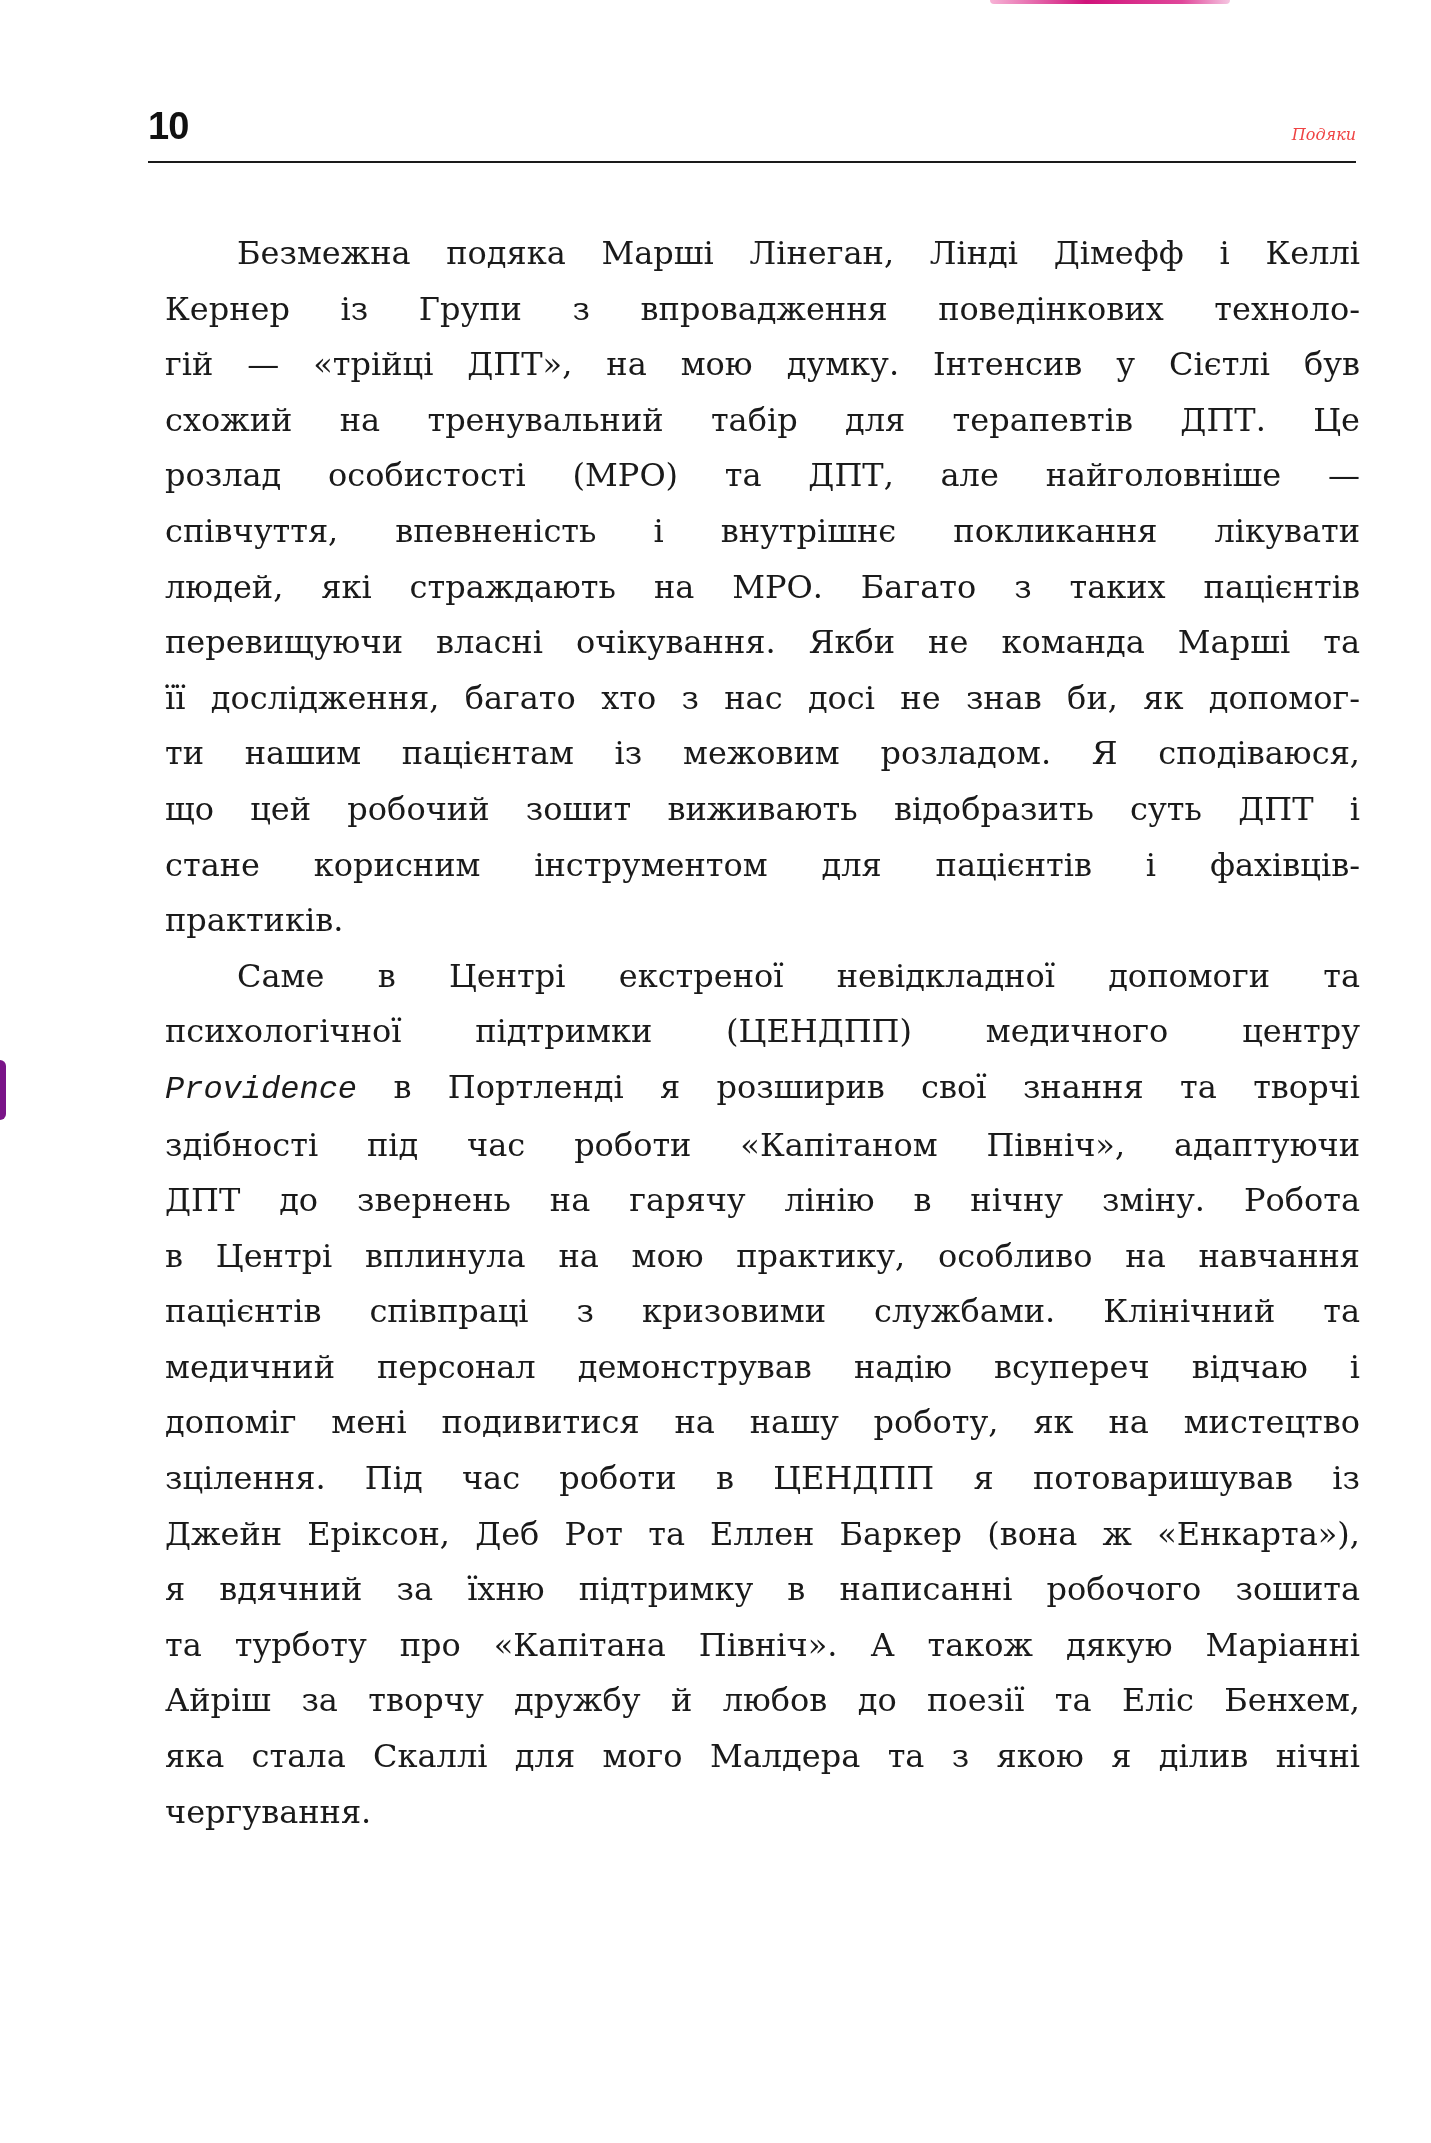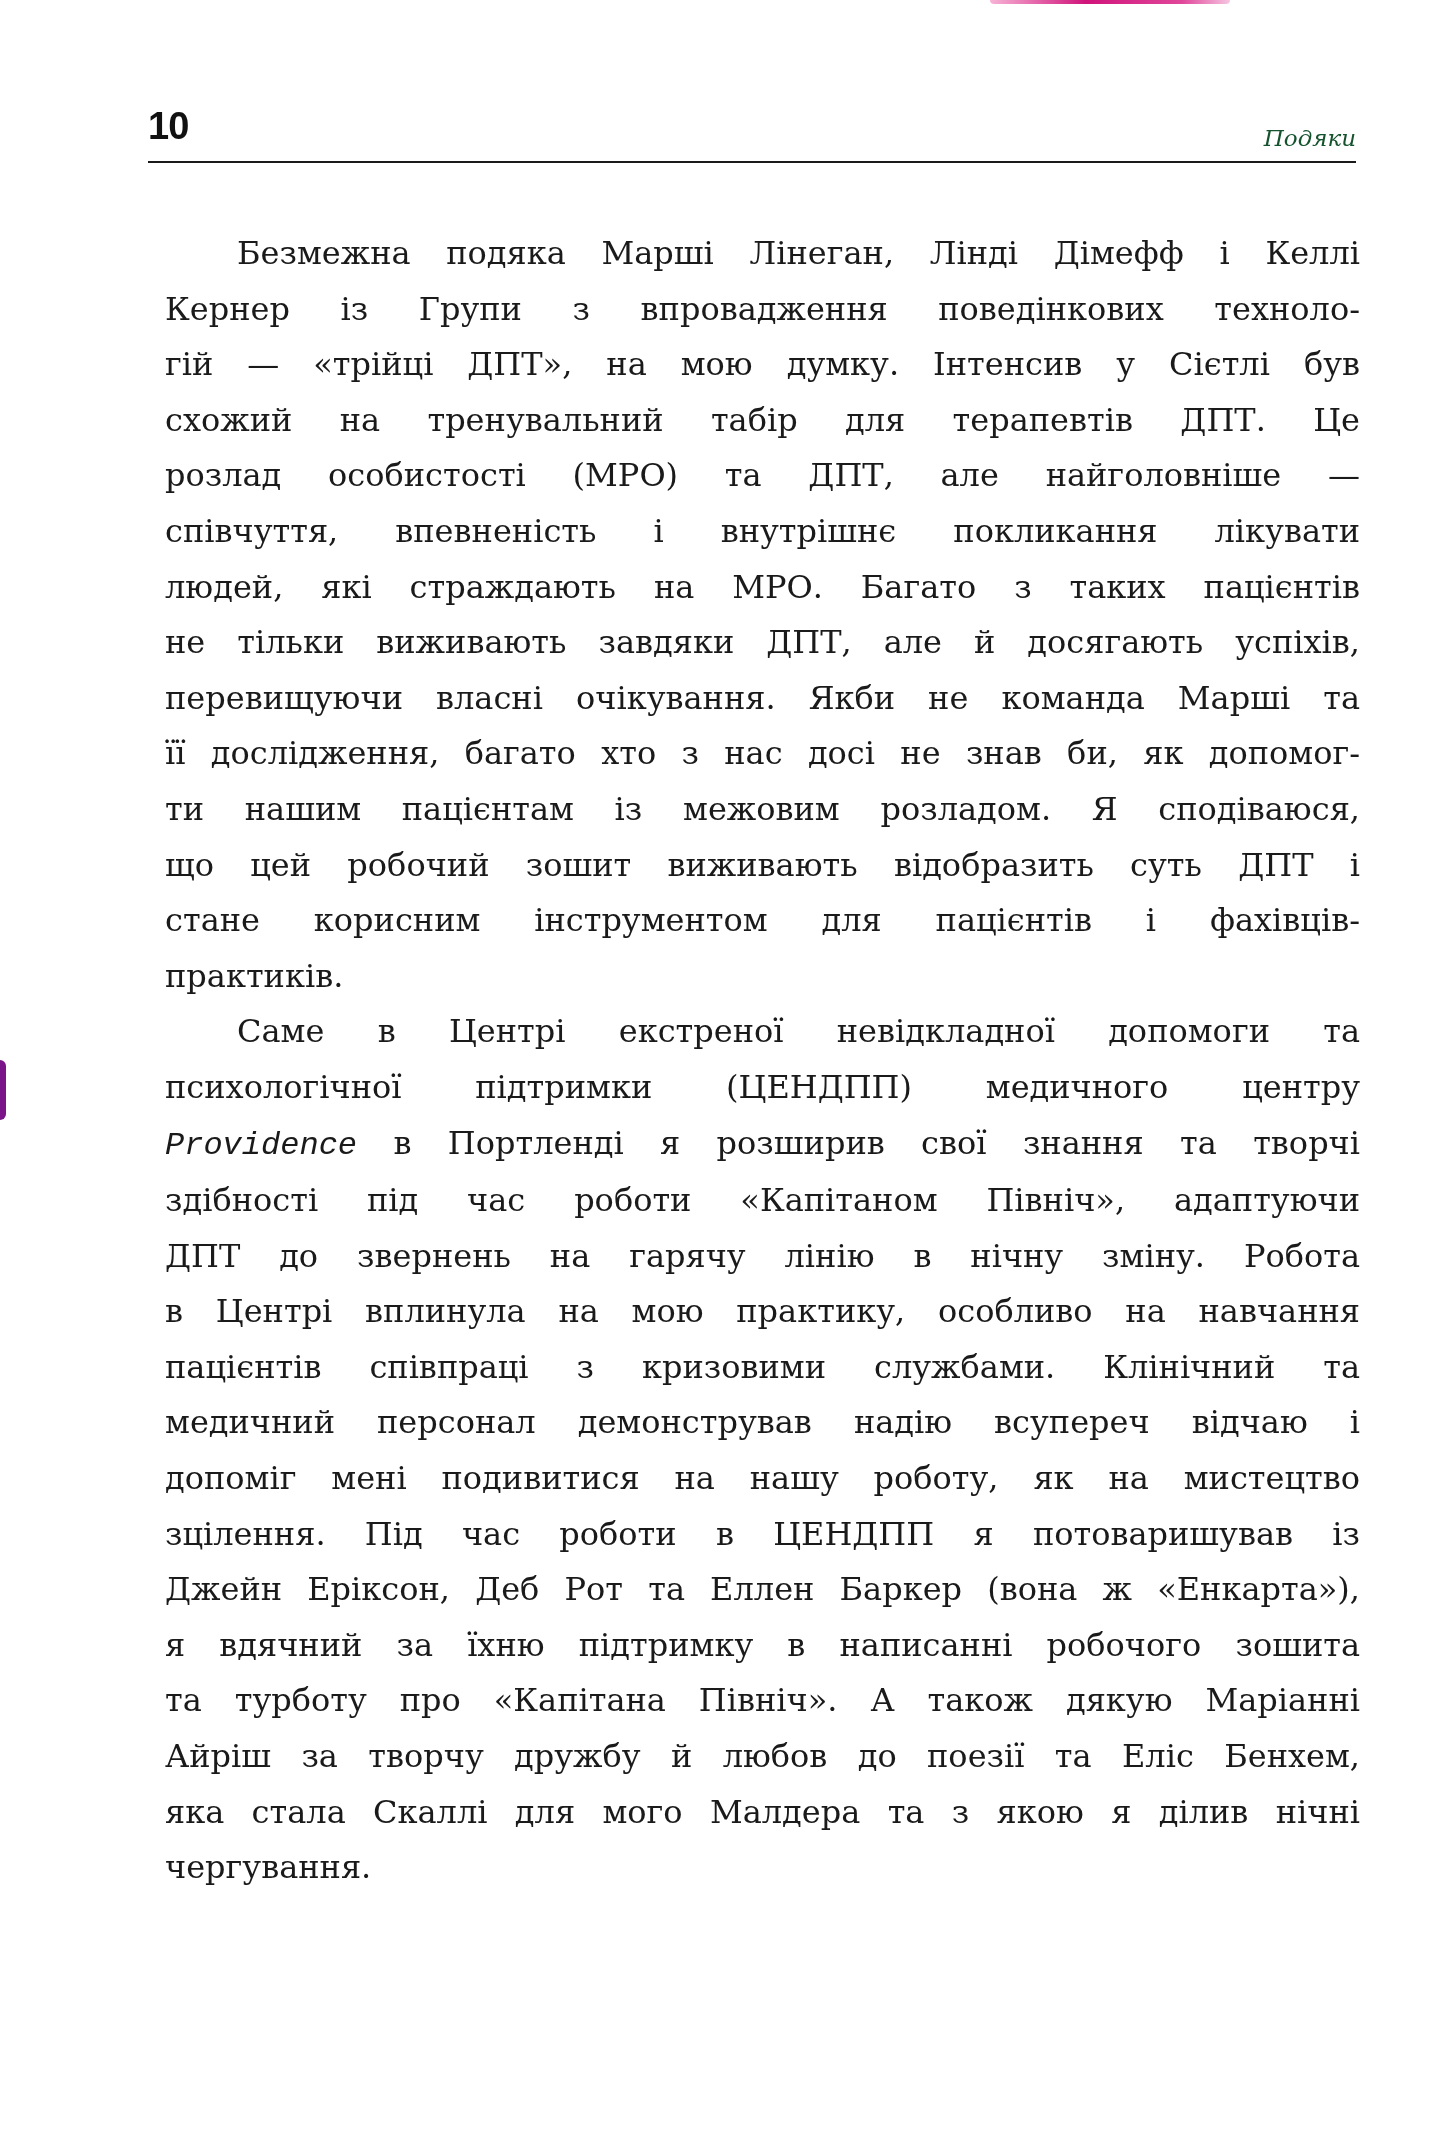--- a/index.html
+++ b/index.html
@@ -50,22 +50,22 @@
       font-weight: bold;
       color: #111;
       letter-spacing: -1px;
     }
     .section-title {
       position: absolute;
       right: 0;
       top: 20px;
       font-family: "DejaVu Serif", serif;
       font-style: italic;
-      font-size: 23px;
-      color: #14532d;
+      font-size: 16px;
+      color: #ef4444;
     }
     .header-rule {
       position: absolute;
       left: 0;
       right: 0;
       top: 56px;
       height: 0;
       border-top: 2px solid #1a1a1a;
     }
     .body-text {
@@ -104,21 +104,20 @@
 
 <main class="body-text">
   <div class="para-wrap" id="para-0">
       <span class="line first">Безмежна подяка Марші Лінеган, Лінді Дімефф і Келлі</span>
       <span class="line">Кернер із Групи з впровадження поведінкових техноло-</span>
       <span class="line">гій — «трійці ДПТ», на мою думку. Інтенсив у Сієтлі був</span>
       <span class="line">схожий на тренувальний табір для терапевтів ДПТ. Це</span>
       <span class="line">розлад особистості (МРО) та ДПТ, але найголовніше —</span>
       <span class="line">співчуття, впевненість і внутрішнє покликання лікувати</span>
       <span class="line">людей, які страждають на МРО. Багато з таких пацієнтів</span>
-      <span class="line">не тільки виживають завдяки ДПТ, але й досягають успіхів,</span>
       <span class="line">перевищуючи власні очікування. Якби не команда Марші та</span>
       <span class="line">її дослідження, багато хто з нас досі не знав би, як допомог-</span>
       <span class="line">ти нашим пацієнтам із межовим розладом. Я сподіваюся,</span>
       <span class="line">що цей робочий зошит виживають відобразить суть ДПТ і</span>
       <span class="line">стане корисним інструментом для пацієнтів і фахівців-</span>
       <span class="line last">практиків.</span>
     </div>
   <div class="para-wrap" id="para-1">
       <span class="line first">Саме в Центрі екстреної невідкладної допомоги та</span>
       <span class="line">психологічної підтримки (ЦЕНДПП) медичного центру</span>

